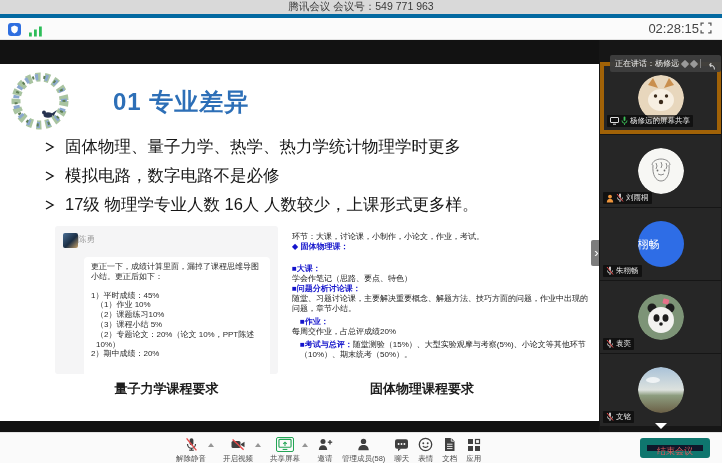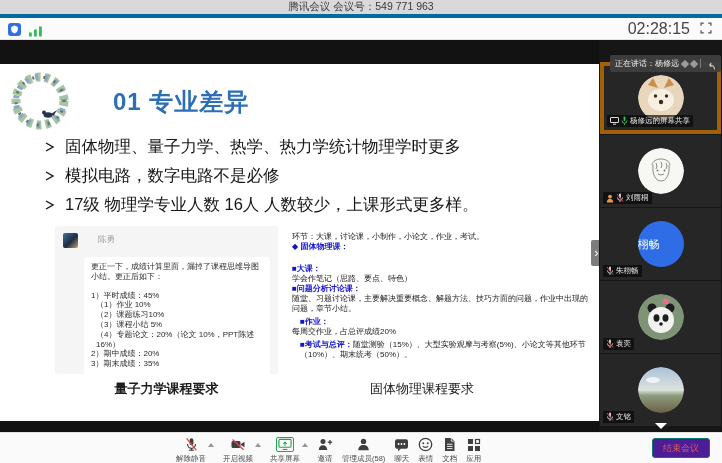--- a/index.html
+++ b/index.html
@@ -8,55 +8,55 @@
   .app { position:relative; width:722px; height:463px; background:#000; overflow:hidden; }
 
   
   .titlebar { position:absolute; top:0; left:0; right:0; height:18px; background:#d9d9d9;
               border-bottom:4px solid #0369a1; display:flex; align-items:center; justify-content:center;
               font-size:10.5px; color:#3a3a3a; }
   .statusbar { position:absolute; top:18px; left:0; right:0; height:22px; background:#fbfbfb;
                border-bottom:1px solid #e3e3e3; display:flex; align-items:center; }
   .statusbar .left { display:flex; align-items:center; gap:8px; margin-left:8px; }
   .statusbar .spacer { flex:1; }
-  .clock { font-size:16px; color:#444; margin-right:10px; }
+  .clock { font-size:13px; color:#444; margin-right:1px; }
   .fs-btn { background:none; border:none; padding:0; margin-right:10px; height:13px; cursor:pointer; }
 
   
   .main { position:absolute; top:40px; left:0; width:722px; height:392px; background:#121212; }
 
   .slide { position:absolute; top:24px; left:0; width:599px; height:357px; background:#fff; overflow:hidden; }
   .wreath { position:absolute; left:7px; top:4px; }
   .slide-title { position:absolute; left:113px; top:22px; font-size:24px; font-weight:bold;
                  color:#2d6fb7; letter-spacing:1px; }
   .bullets { position:absolute; left:44px; top:68px; }
   .bullet { display:flex; align-items:center; height:29px; font-size:16.5px; color:#161616; white-space:nowrap; }
   .bullet svg { margin-right:9px; flex:none; }
 
   .chatbox { position:absolute; left:55px; top:162px; width:223px; height:148px;
              background:#f5f5f6; border-radius:3px; padding:6px 8px; overflow:hidden; }
-  .chat-header { display:flex; gap:20px; align-items:center; height:16px; }
+  .chat-header { display:flex; gap:0; align-items:center; height:16px; }
   .chat-avatar { width:15px; height:15px; border-radius:2px; flex:none;
                  background:linear-gradient(135deg,#4a6f96 0%,#1b2e44 55%,#c9a36a 100%); }
   .chat-sender { font-size:8.5px; color:#9b9b9b; }
   .chat-bubble { margin-left:21px; margin-top:9px; background:#fff; border-radius:4px;
                  padding:5px 7px; font-size:8px; line-height:9.8px; color:#2a2a2a;
                  height:120px; overflow:hidden; }
   .chat-line.gap-after { margin-bottom:9px; }
   .chat-line.indent { padding-left:5px; }
 
   .notes { position:absolute; left:292px; top:168px; width:300px; font-size:8px; line-height:10px; color:#222; }
   .note-head { color:#1414cc; font-weight:bold; }
   .note.gap-above { margin-top:12px; }
   .note.gap-small { margin-top:3px;padding-left:8px; }
 
   .caption-left  { position:absolute; left:55px;  top:316px; width:223px; text-align:center;
                    font-size:13px; font-weight:600; color:#1d1d1d; }
   .caption-right { position:absolute; left:292px; top:316px; width:260px; text-align:center;
-                   font-size:13px; font-weight:400; color:#1d1d1d; }
+                   font-size:13px; font-weight:700; color:#1d1d1d; }
 
   .chevron-btn { position:absolute; left:591px; top:200px; width:11px; height:26px; background:#7d7d7d;
                  color:#fff; border:none; border-radius:2px 0 0 2px; font-size:13px; line-height:24px;
                  text-align:center; padding:0; cursor:pointer; }
 
   
   .sidebar { position:absolute; left:599px; top:0; width:123px; height:392px; background:#161616; }
   .tile { position:absolute; left:1px; width:121px; height:72px; background:#262626; }
   .tile.active { border:4px solid #a16207; }
   .t0 { top:22px; } .t1 { top:95px; } .t2 { top:168px; } .t3 { top:241px; } .t4 { top:314px; }
@@ -82,22 +82,22 @@
              border-top:1px solid #e3e3e3; }
   .tb-items { position:absolute; left:176px; top:4px; display:flex; align-items:flex-start; gap:9px; }
   .tb-group { display:flex; align-items:flex-start; gap:2px; }
   .tb-item { display:flex; flex-direction:column; align-items:center; background:none; border:none;
              padding:0; cursor:pointer; }
   .tb-item .ic { height:15px; display:flex; align-items:center; justify-content:center; }
   .tb-item .ic.share-box { border:1px solid #23a455; border-radius:2px; padding:0 1px; }
   .tb-item .lbl { font-size:7.5px; color:#4d4d4d; margin-top:2px; white-space:nowrap; }
   .caret { width:0; height:0; border-left:3px solid transparent; border-right:3px solid transparent;
            border-bottom:4px solid #969696; margin-top:6px; cursor:pointer; }
-  .end-btn { position:absolute; right:12px; top:5px; height:20px; padding:0 10px; background:#4c1d95;
-             border:1px solid #0f766e; border-radius:3px; color:#e05b5b; font-size:9px; cursor:pointer; }
+  .end-btn { position:absolute; right:12px; top:5px; height:20px; padding:0 10px; background:#0f172a;
+             border:7px solid #0f766e; border-radius:3px; color:#e05b5b; font-size:9px; cursor:pointer; }
 </style>
 </head>
 <body>
 
 <div class="app">
 
   <div class="titlebar">
     <span>腾讯会议 会议号：549 771 963</span>
   </div>
 
@@ -168,23 +168,22 @@
         <div class="chat-header">
           <span class="chat-avatar"></span>
           <span class="chat-sender">陈勇</span>
         </div>
         <div class="chat-bubble">
           <div class="chat-line gap-after">更正一下，成绩计算里面，漏掉了课程思维导图小结。更正后如下：</div>
           <div class="chat-line">1）平时成绩：45%</div>
           <div class="chat-line indent">（1）作业 10%</div>
           <div class="chat-line indent">（2）课题练习10%</div>
           <div class="chat-line indent">（3）课程小结 5%</div>
-          <div class="chat-line indent">（4）专题论文：20%（论文 10%，PPT陈述 16%）</div>
+          <div class="chat-line indent">（2）专题论文：20%（论文 10%，PPT陈述 10%）</div>
           <div class="chat-line">2）期中成绩：20%</div>
-          <div class="chat-line">3）期末成绩：35%</div>
         </div>
       </div>
 
       <div class="notes">
         <div class="note"><span class="note-head"></span><span>环节：大课，讨论课，小制作，小论文，作业，考试。</span></div>
         <div class="note"><span class="note-head">◆ 固体物理课：</span><span></span></div>
         <div class="note gap-above"><span class="note-head">■大课：</span><span></span></div>
         <div class="note"><span class="note-head"></span><span>学会作笔记（思路、要点、特色）</span></div>
         <div class="note"><span class="note-head">■问题分析讨论课：</span><span></span></div>
         <div class="note"><span class="note-head"></span><span>随堂、习题讨论课，主要解决重要概念、解题方法、技巧方面的问题，作业中出现的问题，章节小结。</span></div>

